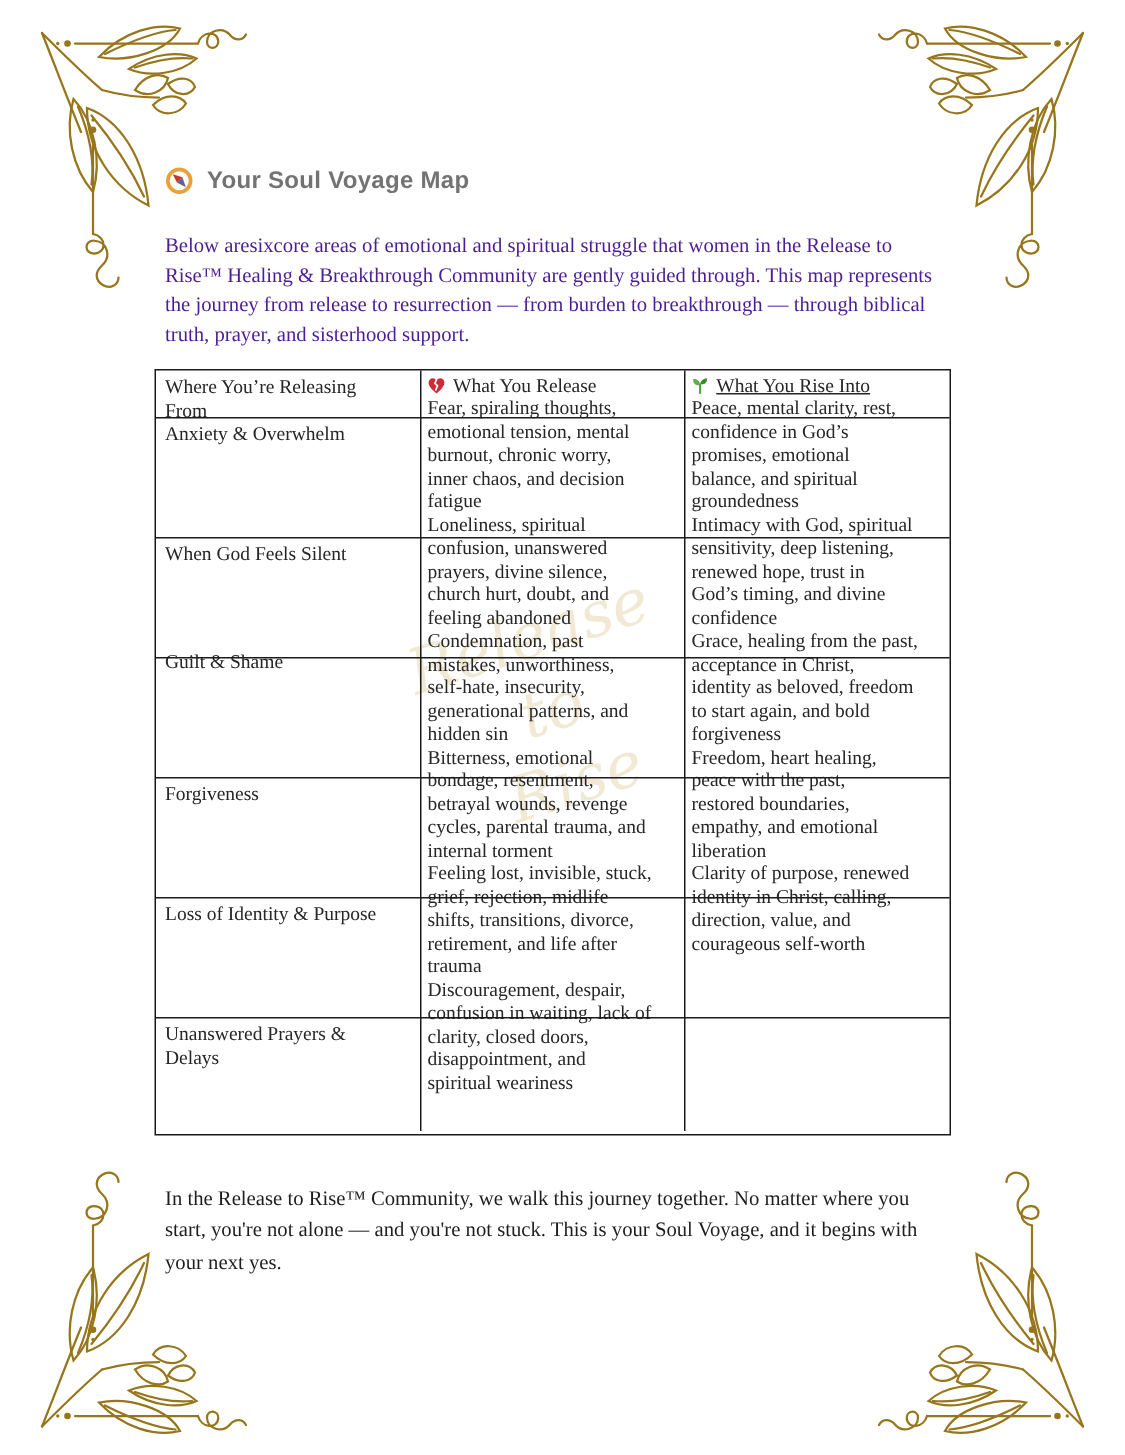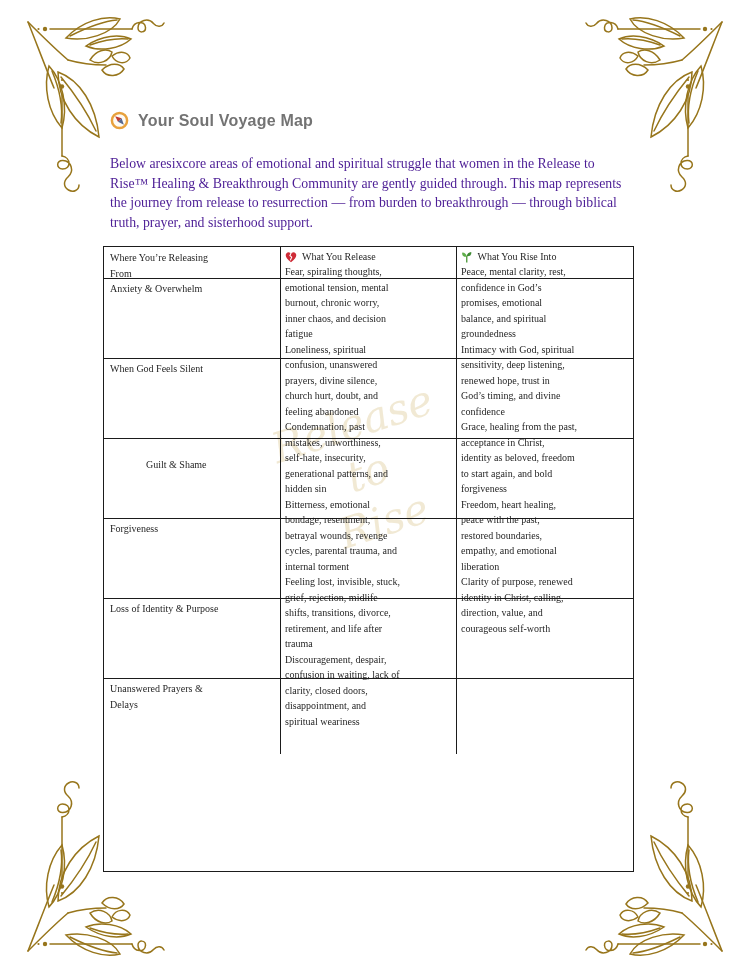--- a/index.html
+++ b/index.html
@@ -39,23 +39,23 @@
   .intro{
     position:absolute;left:110px;top:140px;width:545px;
     font-size:13.8px;line-height:19.8px;white-space:pre-line;z-index:1;color:#4c1d95;
   }
   .closing{
     position:absolute;left:110px;top:774px;width:545px;
     font-size:13.8px;line-height:21.5px;white-space:pre-line;z-index:1;color:#1e1e1e;
   }
   
   .soul-table{
-    position:absolute;left:103px;top:246px;width:531px;height:626px;
+    position:absolute;left:103px;top:246px;width:531px;height:511px;
     border:1px solid #1b1b1b;box-sizing:border-box;z-index:1;
-    font-size:10px;color:#262626;
+    font-size:13px;color:#262626;
   }
   .vline{position:absolute;top:0;width:1px;height:507px;background:#1b1b1b;z-index:3;}
   .hline{position:absolute;left:0;width:529px;height:1px;background:#1b1b1b;z-index:3;}
   .cell-label{
     position:absolute;left:6px;width:162px;line-height:15.5px;
     white-space:pre-line;z-index:1;
   }
   .col-head{
     position:absolute;display:flex;align-items:center;gap:4px;
     line-height:15.5px;z-index:1;white-space:nowrap;
@@ -202,21 +202,21 @@
 Rise™ Healing &amp; Breakthrough Community are gently guided through. This map represents
 the journey from release to resurrection — from burden to breakthrough — through biblical
 truth, prayer, and sisterhood support.</p>
 
   <div class="soul-table">
 
     <div class="cell-label" style="top:3px;width:150px;">Where You’re Releasing
 From</div>
     <div class="cell-label" style="top:34px;">Anxiety &amp; Overwhelm</div>
     <div class="cell-label" style="top:114px;">When God Feels Silent</div>
-    <div class="cell-label" style="top:210px;margin-left:36px;">Guilt &amp; Shame</div>
+    <div class="cell-label" style="top:186px;">Guilt &amp; Shame</div>
     <div class="cell-label" style="top:274px;">Forgiveness</div>
     <div class="cell-label" style="top:354px;">Loss of Identity &amp; Purpose</div>
     <div class="cell-label" style="top:434px;">Unanswered Prayers &amp;
 Delays</div>
 
     <div class="col-head" style="left:180px;top:2px;justify-content:flex-end;">
       <svg class="ic" viewBox="0 0 14 13" width="14" height="13">
         <path d="M7,12.3 C2.2,8.6 0.8,5.6 2.3,3.4 C3.8,1.4 6.3,2 7,4 C7.7,2 10.2,1.4 11.7,3.4 C13.2,5.6 11.8,8.6 7,12.3 Z" fill="#CE2B37"></path>
         <polyline points="7,3.2 5.9,5.6 7.7,7.2 6.3,10.4" fill="none" stroke="#ffffff" stroke-width="1.1"></polyline>
       </svg>
@@ -246,21 +246,21 @@
 grief, rejection, midlife
 shifts, transitions, divorce,
 retirement, and life after
 trauma
 Discouragement, despair,
 confusion in waiting, lack of
 clarity, closed doors,
 disappointment, and
 spiritual weariness</div>
 
-    <div class="col-head" style="left:356px;top:2px;">
+    <div class="col-head" style="left:356px;top:2px;text-decoration:underline;">
       <svg class="ic" viewBox="0 0 14 14" width="13.5" height="13.5">
         <path d="M7,13 C7,9.5 7,8 7,6.2" stroke="#4E9A3C" stroke-width="1.4" fill="none"></path>
         <path d="M7,7 C3.6,7.6 1.6,5.4 2.4,2.6 C5.4,2.8 7.1,4.8 7,7 Z" fill="#5FAE4A"></path>
         <path d="M7,6.4 C10.2,6.9 12.3,4.9 11.6,2.2 C8.9,2.4 7.1,4.3 7,6.4 Z" fill="#3E8A33"></path>
       </svg>
       <span>What You Rise Into</span>
     </div>
     <div class="flow" style="left:357px;top:17px;">Peace, mental clarity, rest,
 confidence in God’s
 promises, emotional
@@ -289,14 +289,17 @@
     <div class="vline" style="left:176px;"></div>
     <div class="vline" style="left:352px;"></div>
     <div class="hline" style="top:31px;"></div>
     <div class="hline" style="top:111px;"></div>
     <div class="hline" style="top:191px;"></div>
     <div class="hline" style="top:271px;"></div>
     <div class="hline" style="top:351px;"></div>
     <div class="hline" style="top:431px;"></div>
   </div>
 
+  <p class="closing">In the Release to Rise™ Community, we walk this journey together. No matter where you
+start, you're not alone — and you're not stuck. This is your Soul Voyage, and it begins with
+your next yes.</p>
 
 </div>
 
 </body></html>

